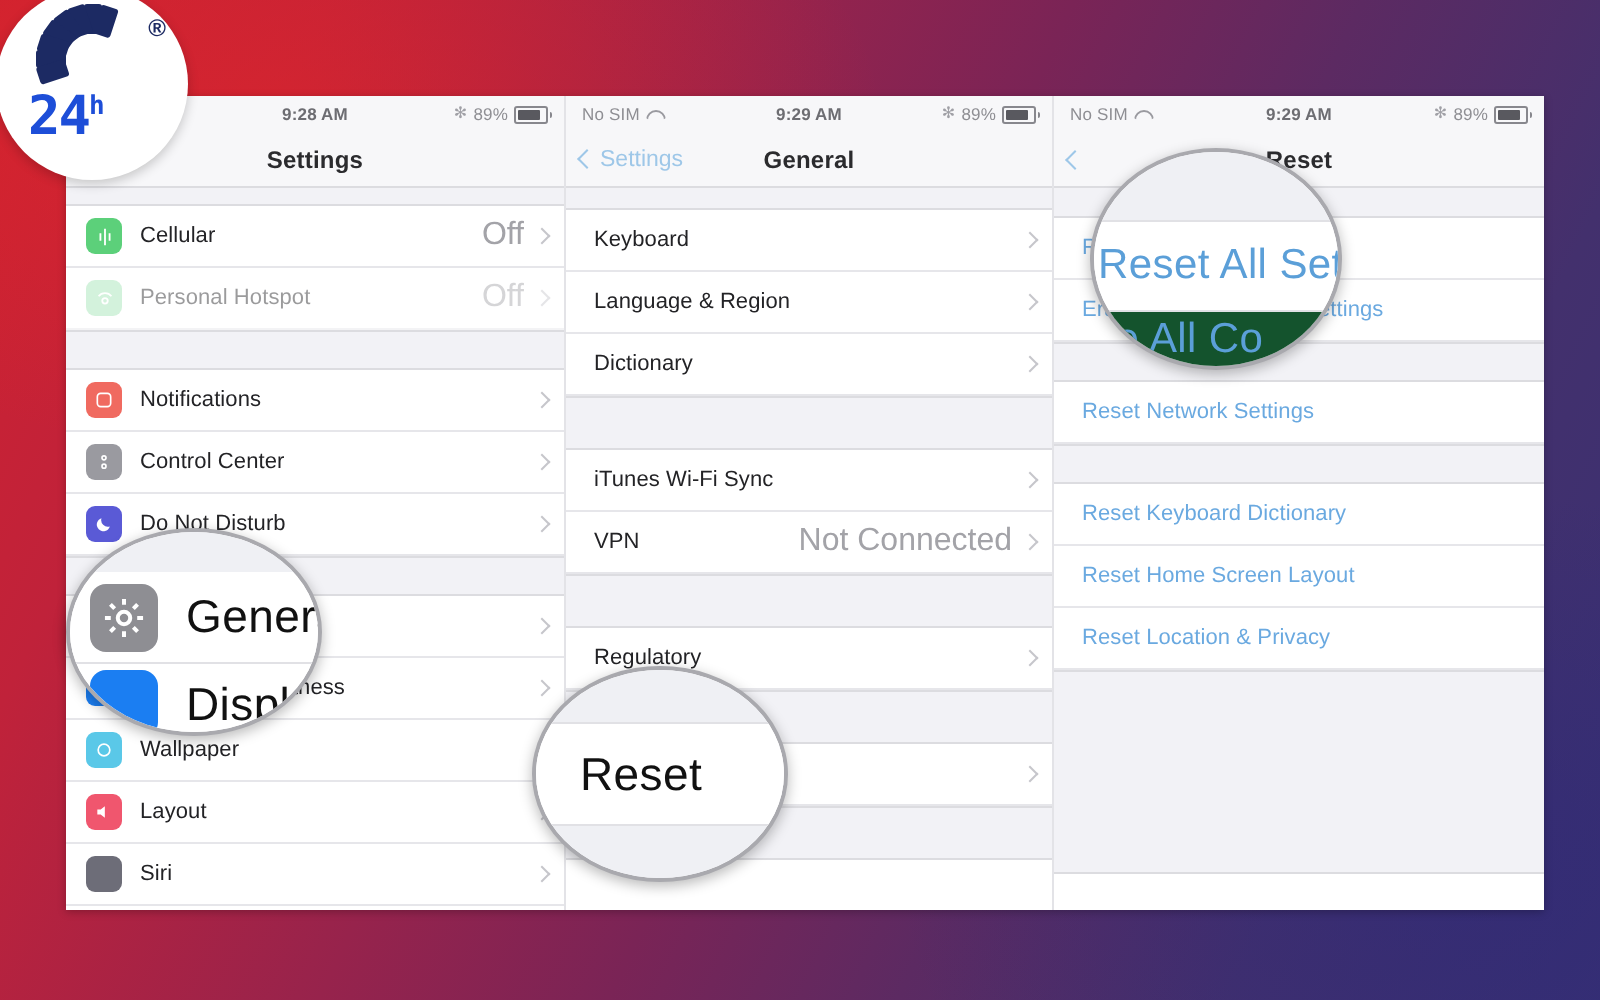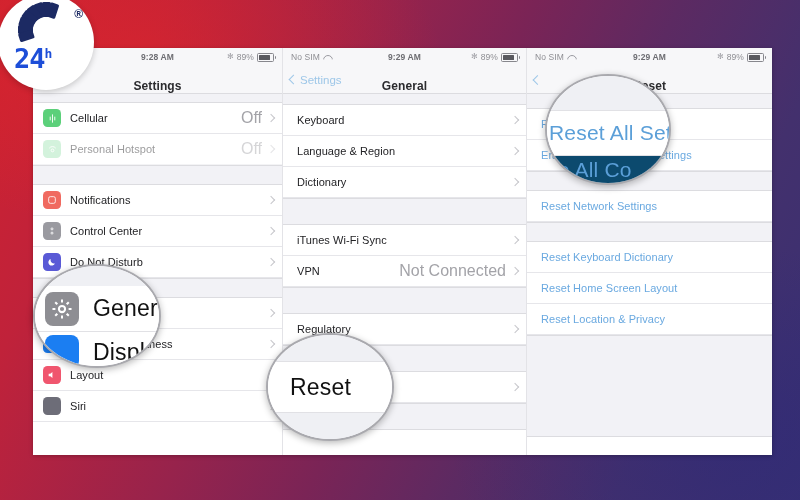--- a/index.html
+++ b/index.html
@@ -47,21 +47,21 @@
     clip-path:polygon(0 0,100% 0,100% 45%,50% 75%,0 45%);
   }
   .bt{font-size:8px;color:#a0a0a6;line-height:1;}
   .batt{display:inline-block;width:15px;height:7px;border:1px solid #87878d;border-radius:1.5px;position:relative;}
   .batt::after{content:"";position:absolute;right:-3px;top:2px;width:1.5px;height:3px;background:#87878d;border-radius:0 1px 1px 0;}
   .batt i{position:absolute;left:1px;top:1px;bottom:1px;width:11px;background:#59595f;border-radius:.5px;display:block;}
 
   
   .navbar{
     height:27px;background:#f7f7f9;position:relative;
-    display:flex;align-items:flex-end;justify-content:center;
+    display:flex;align-items:center;justify-content:center;
     border-bottom:1px solid #dcdce0;
   }
   .nav-title{font-size:12px;font-weight:700;color:#2b2b2e;letter-spacing:.1px;}
   .nav-back{
     position:absolute;left:7px;top:50%;transform:translateY(-50%);
     display:flex;align-items:center;gap:2px;color:#9ec7e8;font-size:11.5px;
   }
   .chev-l{
     width:6px;height:6px;border-left:1.8px solid #9ec7e8;border-bottom:1.8px solid #9ec7e8;
     transform:rotate(45deg);display:inline-block;margin-right:1px;
@@ -128,21 +128,21 @@
   .loupe-gen .r1 .mag-ic{background:#8e8e93;}
   .loupe-gen .r2{position:absolute;left:0;right:0;top:66px;height:40px;background:#fff;}
   .loupe-gen .r2 .mag-ic{background:#1b7ef2;}
 
   .loupe-res .band-top{position:absolute;left:0;right:0;top:0;height:26px;background:#eff0f4;border-bottom:1px solid #e1e1e5;}
   .loupe-res .rr{position:absolute;left:0;right:0;top:27px;height:50px;background:#fff;border-bottom:1px solid #e1e1e5;}
   .loupe-res .band-bot{position:absolute;left:0;right:0;top:78px;bottom:0;background:#eff0f4;}
 
   .loupe-rst .band-top{position:absolute;left:0;right:0;top:0;height:34px;background:#eff0f4;border-bottom:1px solid #e1e1e5;}
   .loupe-rst .rr1{position:absolute;left:0;right:0;top:35px;height:44px;background:#fff;border-bottom:1px solid #e1e1e5;}
-  .loupe-rst .rr2{position:absolute;left:0;right:0;top:80px;bottom:0;background:#0c4a6e;}
+  .loupe-rst .rr2{position:absolute;left:0;right:0;top:80px;bottom:0;background:#14532d;}
   .loupe-rst .mag-txt{font-size:21px;}
 
   .gearsvg{width:22px;height:22px;}
   .bigtext-shift{margin-left:-6px;}
 
   
   .logo{
     position:absolute;left:-2px;top:-6px;width:96px;height:96px;border-radius:50%;
     background:#fff;z-index:60;
     box-shadow:0 2px 6px rgba(0,0,0,.2);
@@ -260,20 +260,29 @@
           <span class="ic blue">
             <svg width="10" height="10" viewBox="0 0 24 24" fill="none" stroke="#fff" stroke-width="2">
                 <circle cx="12" cy="12" r="4"></circle>
                 <path d="M12 2v2M12 20v2M2 12h2M20 12h2"></path>
               </svg>
           </span>
           <span class="lbl">Display &amp; Brightness</span>
           <span class="chev-r"></span>
         </div>
 
+        <div class="row">
+          <span class="ic cyan">
+            <svg width="10" height="10" viewBox="0 0 24 24" fill="none" stroke="#fff" stroke-width="2">
+                <circle cx="12" cy="12" r="7"></circle>
+              </svg>
+          </span>
+          <span class="lbl">Wallpaper</span>
+          <span class="chev-r"></span>
+        </div>
 
         <div class="row">
           <span class="ic pink">
             <svg width="10" height="10" viewBox="0 0 24 24" fill="#fff">
                 <path d="M4 9v6h4l5 4V5L8 9H4z"></path>
               </svg>
           </span>
           <span class="lbl">Layout</span>
           <span class="chev-r"></span>
         </div>

